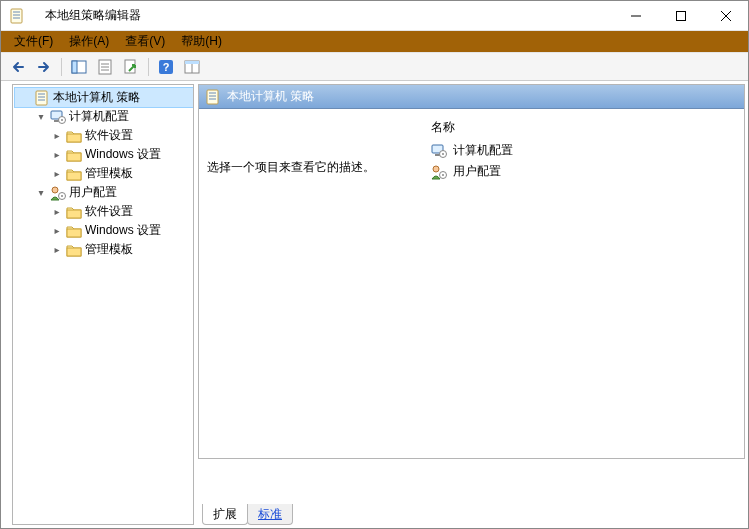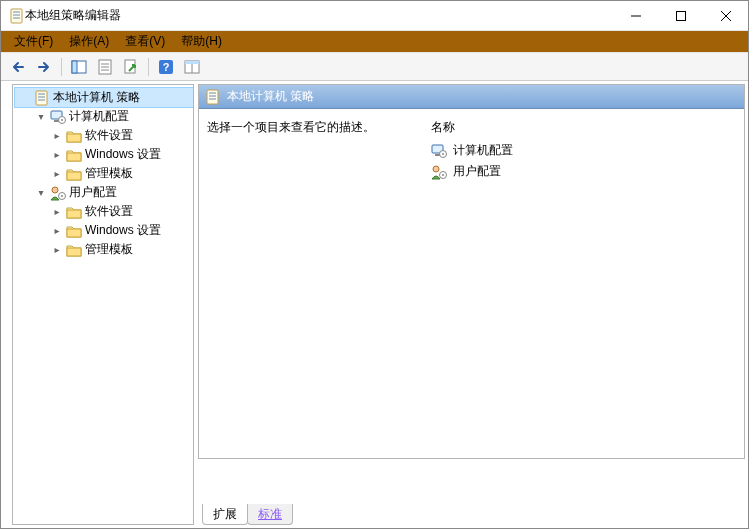--- a/index.html
+++ b/index.html
@@ -17,20 +17,21 @@
     border: 1px solid #888;
   }
   
   .titlebar {
     height: 30px;
     display: flex;
     align-items: center;
     padding: 0 0 0 8px;
     background: #fff;
     border-bottom: 1px solid #e5e5e5;
+    gap: 20px;
   }
   .title-text { flex: 1; }
   .win-controls { display: flex; height: 100%; }
   .win-btn {
     width: 45px; height: 100%;
     display: flex; align-items: center; justify-content: center;
     cursor: default;
   }
 
   
@@ -101,21 +102,21 @@
     padding: 0 6px;
     gap: 6px;
     border-bottom: 1px solid #6a8bb5;
   }
   .content-body {
     flex: 1;
     display: flex;
     padding: 10px 8px;
     gap: 20px;
   }
-  .desc-col { width: 200px; }
+  .desc-col { width: 200px; margin-top: 40px; }
   .list-col { flex: 1; }
   .list-header {
     font-weight: normal;
     padding: 0 4px 4px 4px;
   }
   .list-row {
     display: flex; align-items: center; gap: 6px;
     padding: 2px 4px;
     cursor: default;
   }
@@ -132,21 +133,21 @@
     border: 1px solid #b5b5b5;
     border-top: none;
     border-radius: 0 0 4px 4px;
     padding: 2px 10px 1px 10px;
     background: #fff;
     margin-right: -1px;
     font-size: 12px;
     cursor: default;
     position: relative;
   }
-  .btab.inactive { background: #f0f0f0; color: #8b5cf6; text-decoration: underline; }
+  .btab.inactive { background: #f0f0f0; color: #1d4ed8; text-decoration: underline; }
 
   
   .tree ul { list-style: none; margin: 0; padding: 0 0 0 16px; }
   .tree > ul { padding-left: 2px; }
   .tree li { white-space: nowrap; }
   .trow {
     display: flex; align-items: center; gap: 3px;
     padding: 1px 4px;
     cursor: default;
   }

